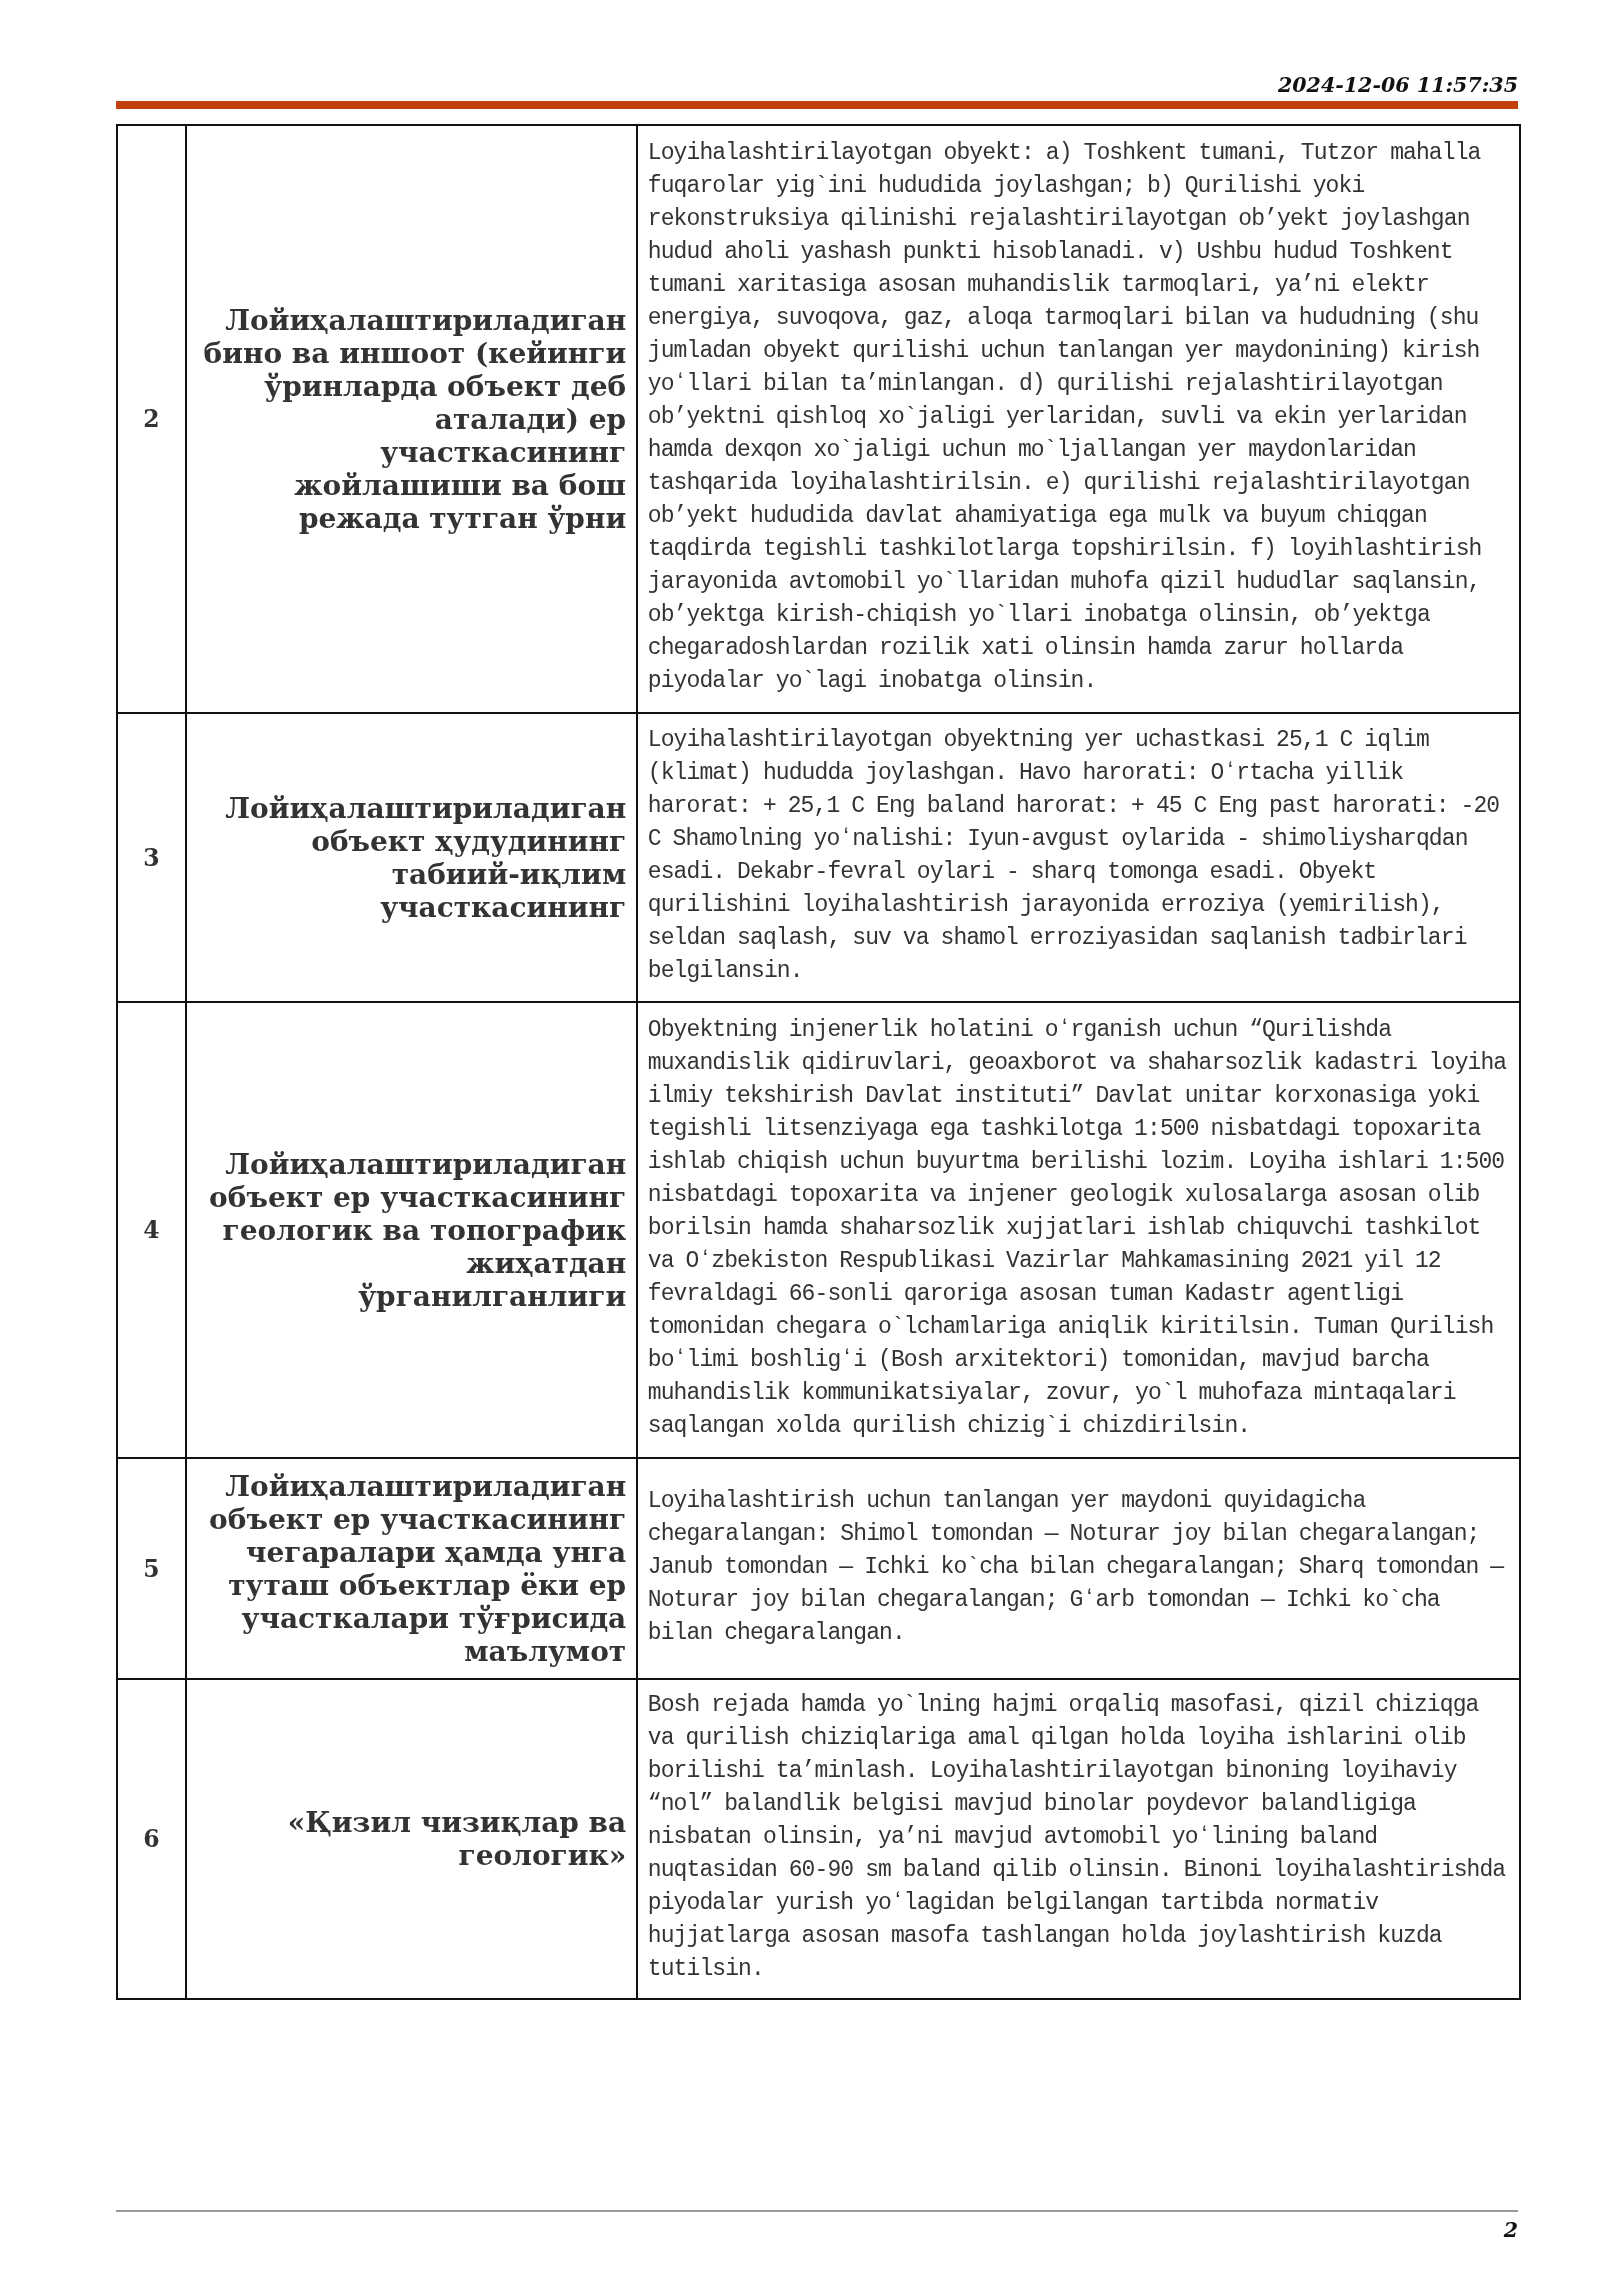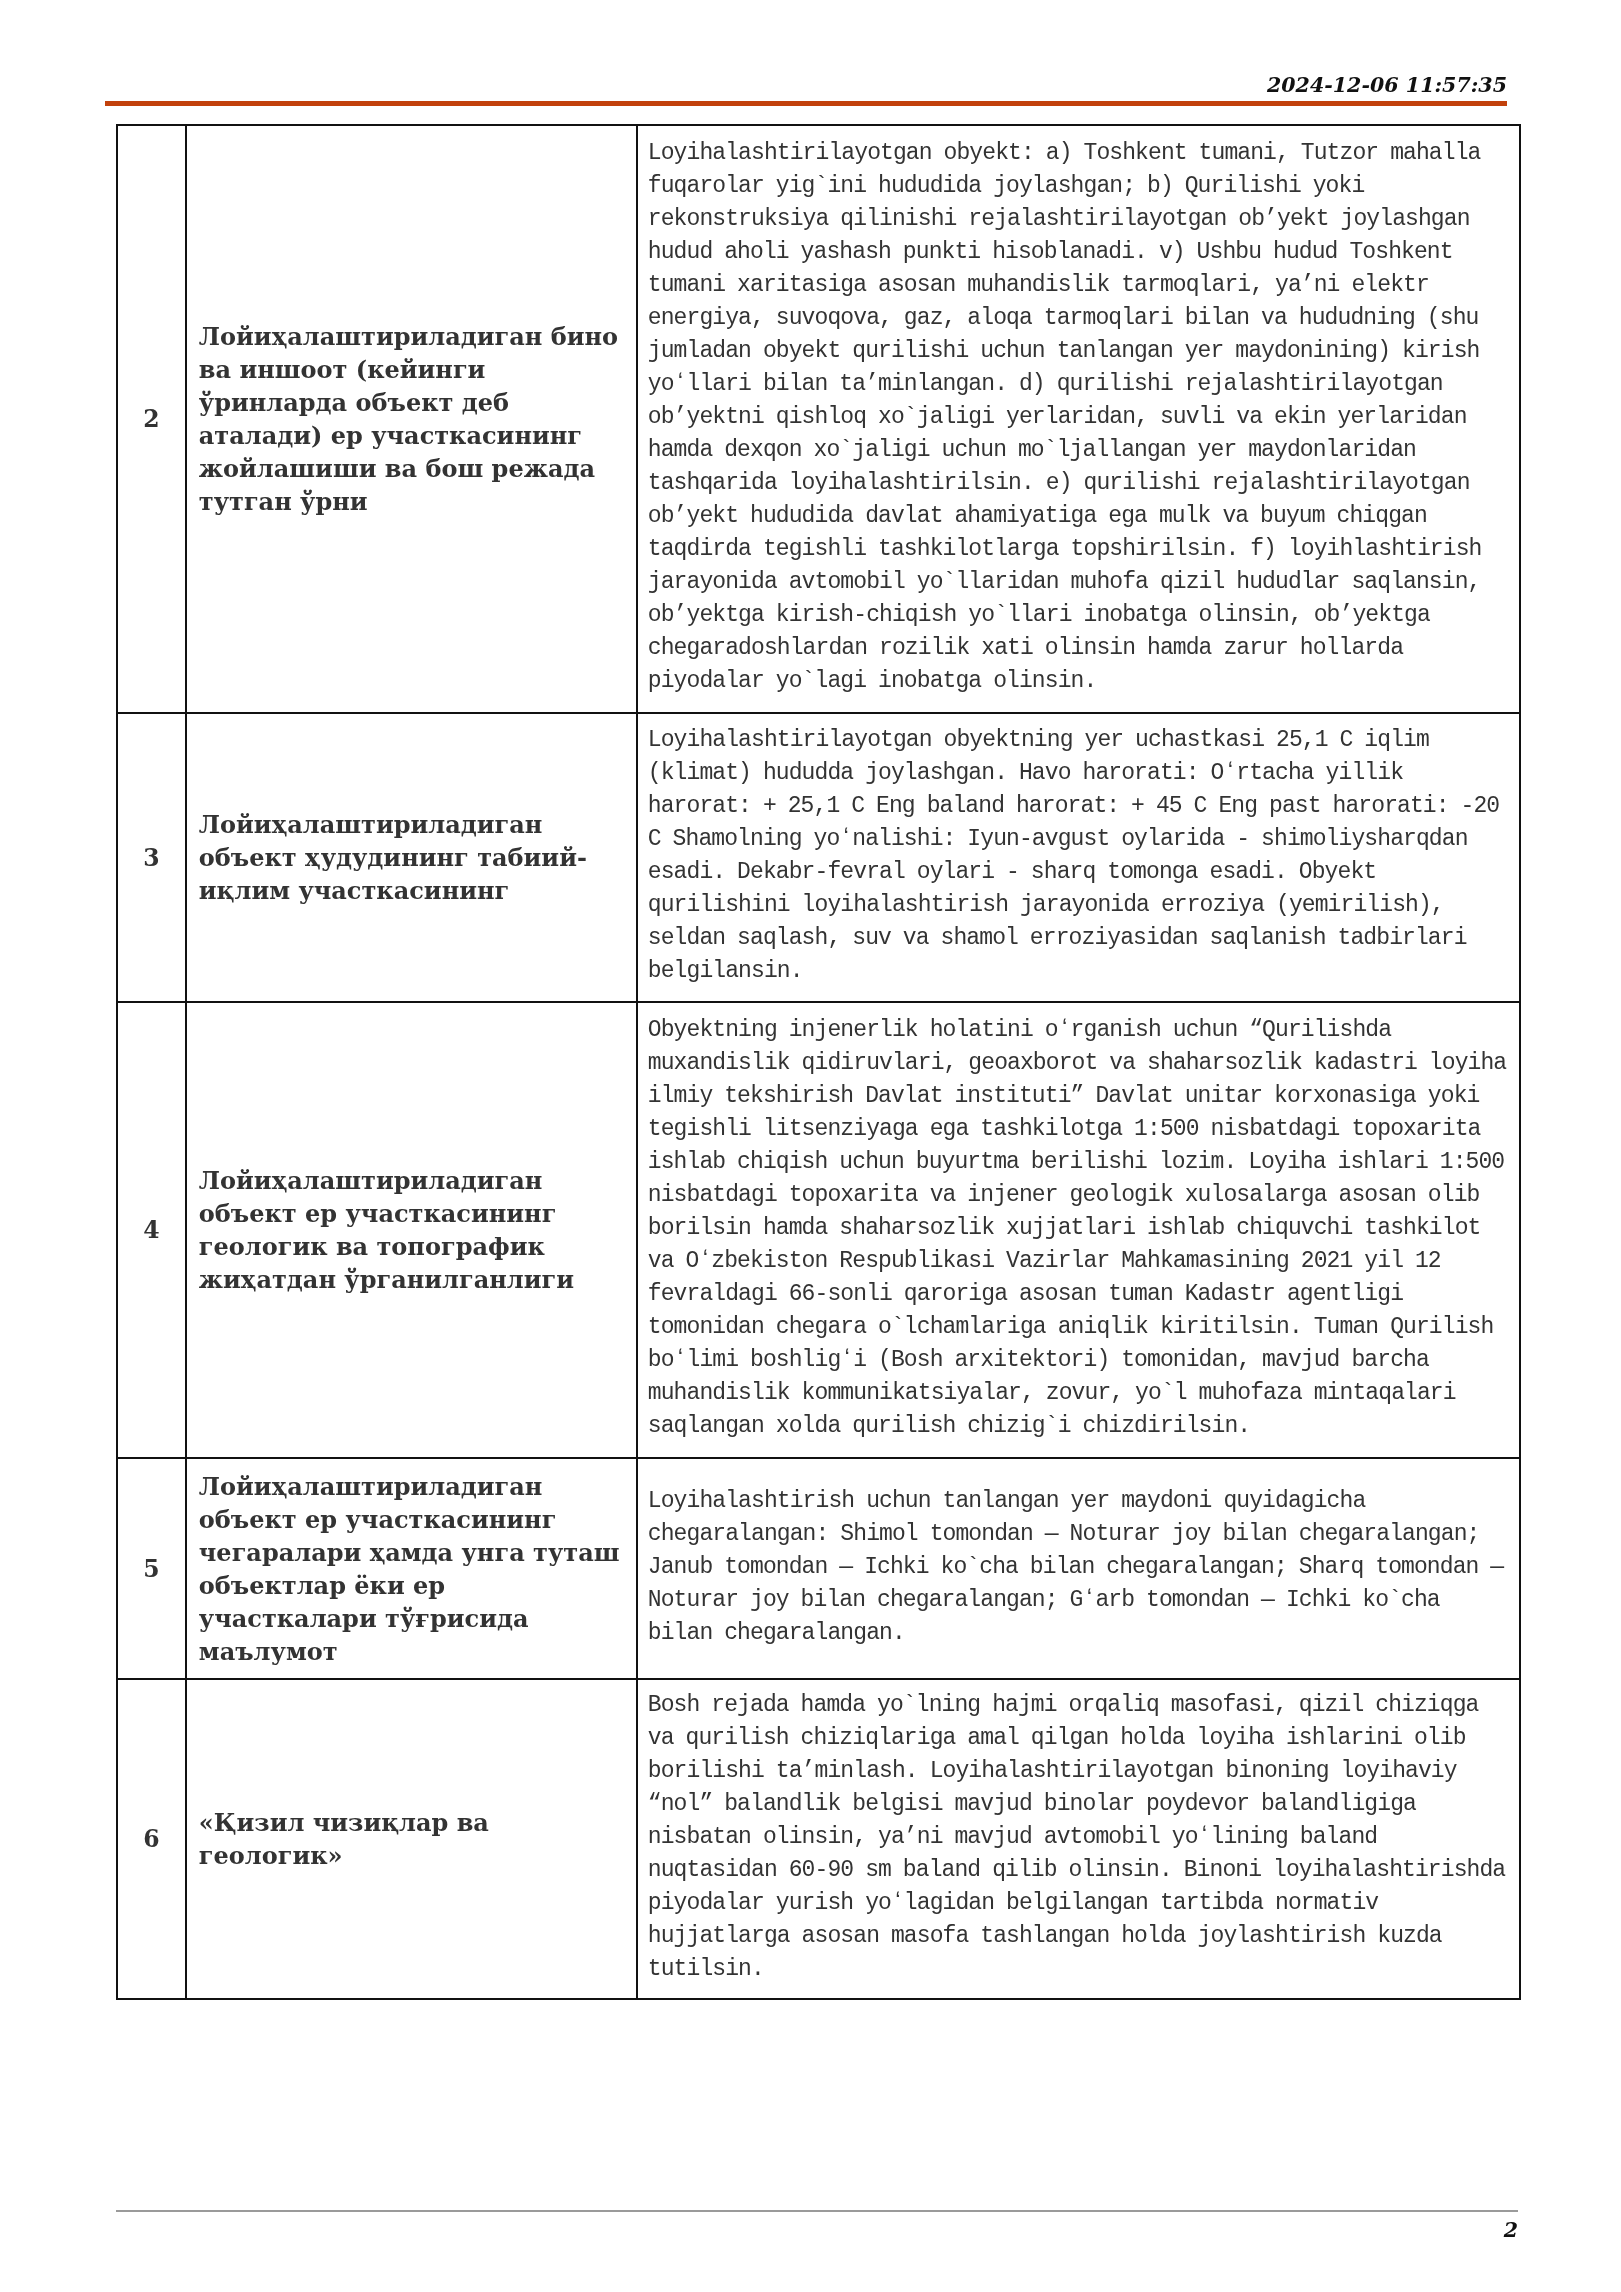--- a/index.html
+++ b/index.html
@@ -1,19 +1,19 @@
 <!DOCTYPE html>
 <html><head>
   <meta charset="utf-8">
   <style>
     html, body { margin: 0; padding: 0; background: #ffffff; }
     body { width: 1621px; height: 2293px; position: relative; overflow: hidden; }
     .page-header {
-      position: absolute; left: 105px; top: 71px; width: 1402px; height: 30px;
-      border-bottom: 5px solid #c2410c;
+      position: absolute; left: 116px; top: 71px; width: 1402px; height: 30px;
+      border-bottom: 8px solid #c2410c;
     }
     .timestamp {
       position: absolute; right: 0; top: 2px;
       font-family: "DejaVu Serif", serif; font-weight: bold; font-style: italic;
       font-size: 20.6px; color: #111;
     }
     table.doc-table {
       position: absolute; left: 116px; top: 124px; width: 1403px;
       border-collapse: collapse; table-layout: fixed;
     }
@@ -23,21 +23,21 @@
     col.c-num { width: 69px; }
     col.c-label { width: 451px; }
     col.c-desc { width: 883px; }
     td.num-cell {
       text-align: center; font-family: "DejaVu Serif", serif; font-weight: bold;
       font-size: 23.5px; color: #333;
     }
     td.label-cell {
       padding: 0 9.8px 0 11.8px !important;
       font-family: "DejaVu Serif", serif; font-weight: bold;
-      font-size: 24px; line-height: 33px; color: #333;
+      font-size: 28px; line-height: 33px; color: #333; text-align: right;
     }
     td.desc-cell {
       padding: 8.8px 9.8px 11.8px 9.8px !important;
       font-family: Liberation Mono, monospace; font-size: 23px; line-height: 33px;
       color: #333; letter-spacing: -0.9px; word-spacing: -1px;
       font-stretch: condensed;
     }
     .desc-text { display: block; transform-origin: left top; }
     .page-footer {
       position: absolute; left: 116px; top: 2210px; width: 1402px;

